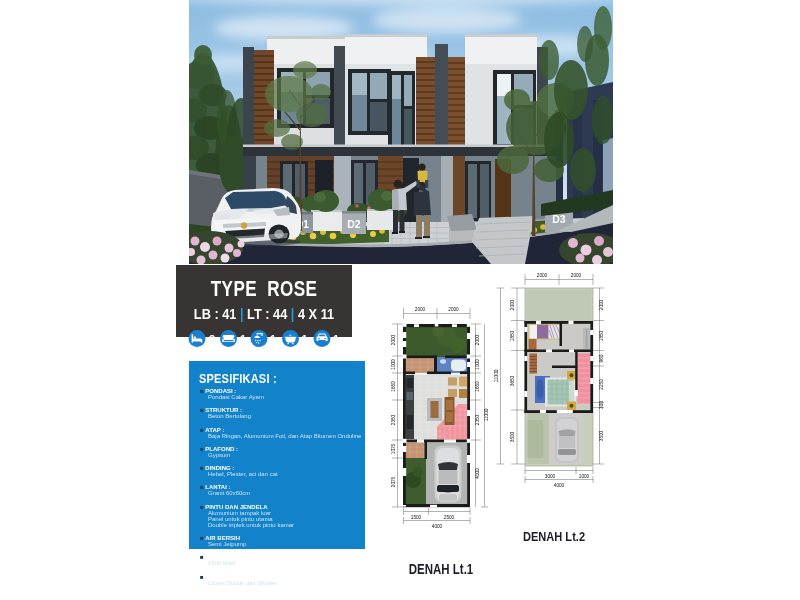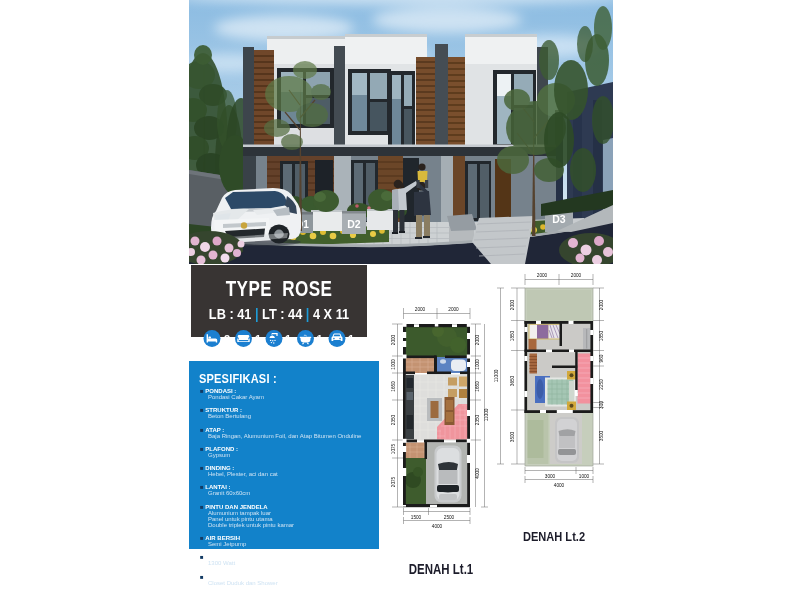--- a/index.html
+++ b/index.html
@@ -369,21 +369,21 @@
     <ellipse cx="402" cy="250" rx="32" ry="17" fill="#35452e"></ellipse>
     <circle cx="384" cy="243" r="5" fill="#e2b5d1"></circle>
         <circle cx="397" cy="250" r="5.5" fill="#eccfe2"></circle>
         <circle cx="410" cy="241" r="5" fill="#dda8c9"></circle>
         <circle cx="419" cy="252" r="5" fill="#e7c2d9"></circle>
         <circle cx="391" cy="258" r="4.5" fill="#e2b5d1"></circle>
         <circle cx="408" cy="260" r="5" fill="#eccfe2"></circle>
   </g>
 </svg>
 
-<div class="abs" style="left:191px;top:265px;width:176px;height:72px;background:#383433;">
+<div class="abs" style="left:176px;top:265px;width:176px;height:72px;background:#383433;">
 
   <div style="position:absolute;left:0;top:11px;width:100%;text-align:center;color:#ffffff;font-size:22.5px;font-weight:bold;letter-spacing:0.5px;transform:scale(0.76,1);">TYPE&nbsp;&nbsp;ROSE</div>
 
   <div style="position:absolute;left:0;top:40.5px;width:100%;text-align:center;color:#ffffff;font-size:14.5px;font-weight:bold;transform:scale(0.88,1);">LB&nbsp;:&nbsp;41&nbsp;<span style="color:#1e9cd8;">|</span>&nbsp;LT&nbsp;:&nbsp;44&nbsp;<span style="color:#1e9cd8;">|</span>&nbsp;4&nbsp;X&nbsp;11</div>
 
   <svg style="position:absolute;left:0;top:60px;" width="176" height="30" viewBox="0 0 176 30">
 
     <g>
       <circle cx="21" cy="13.5" r="8.5" fill="#1b7fd0"></circle>
       <path d="M15.6,9.3 h1.4 v4.2 h7.6 a1.6,1.6 0 0 1 1.6,1.6 v2.5 h-1.4 v-1.1 h-7.8 v1.1 h-1.4 z" fill="#fff"></path>
@@ -425,21 +425,21 @@
       <circle cx="146" cy="13.5" r="8.5" fill="#1b7fd0"></circle>
       <path d="M141.5,11.5 l1,-2.4 a1,1 0 0 1 0.9,-0.6 h5.2 a1,1 0 0 1 0.9,0.6 l1,2.4 a1.5,1.5 0 0 1 1,1.4 v3.2 h-1.8 v-1 h-7.4 v1 h-1.8 v-3.2 a1.5,1.5 0 0 1 1,-1.4 z" fill="#fff"></path>
       <path d="M142.6,11.3 l0.8,-1.9 h5.2 l0.8,1.9 z" fill="#1b7fd0"></path>
       <circle cx="142.9" cy="13.6" r="0.8" fill="#1b7fd0"></circle>
       <circle cx="149.1" cy="13.6" r="0.8" fill="#1b7fd0"></circle>
       <text x="157" y="18" font-size="11" font-weight="bold" fill="#fff">1</text>
     </g>
   </svg>
 </div>
 
-<div class="abs" style="left:189px;top:361px;width:176px;height:188px;background:#1282ca;color:#fff;padding-left:14px;">
+<div class="abs" style="left:189px;top:361px;width:176px;height:188px;background:#1282ca;color:#fff;">
 
   <div style="position:absolute;left:10px;top:9.5px;font-size:13px;font-weight:bold;letter-spacing:0.2px;transform:scale(0.85,1);transform-origin:left center;">SPESIFIKASI :</div>
   <div style="position:absolute;left:11px;top:26px;font-size:6px;line-height:6px;">
 
     <div style="margin-top:1px;"><span style="color:#123a63;">■</span>&nbsp;<b>PONDASI :</b><br><span style="margin-left:8px;color:#cfe3f3;">Pondasi Cakar Ayam</span></div>
 
     <div style="margin-top:7.3px;"><span style="color:#123a63;">■</span>&nbsp;<b>STRUKTUR :</b><br><span style="margin-left:8px;color:#cfe3f3;">Beton Bertulang</span></div>
 
     <div style="margin-top:7.3px;"><span style="color:#123a63;">■</span>&nbsp;<b>ATAP :</b><br><span style="margin-left:8px;color:#cfe3f3;">Baja Ringan, Alumunium Foil, dan Atap Bitumen Onduline</span></div>
 

